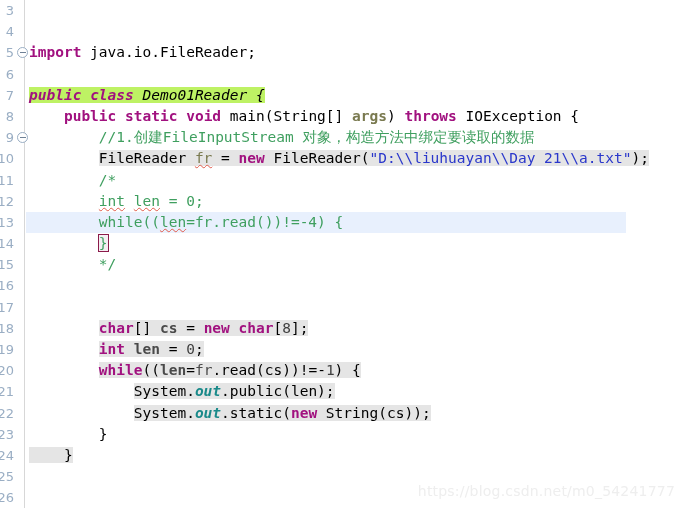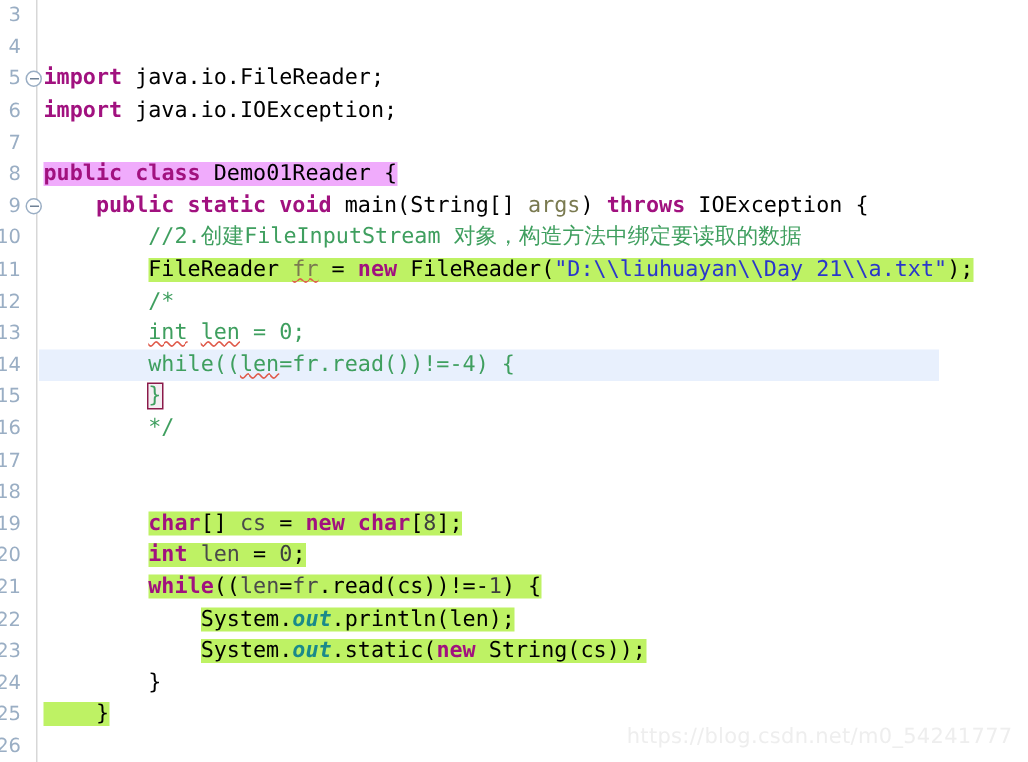--- a/index.html
+++ b/index.html
@@ -77,26 +77,26 @@
     left: 26px; top: 0;
     right: 0; bottom: 0;
     background: #e8f0fd;
     z-index: 0;
   }
   .row .txt {
     position: relative;
     z-index: 1;
     display: inline;
   }
-  .hl-green  { background: #bef264; }
-  .hl-pink   { background: #f0abfc; }
+  .hl-green  { background: #e5e5e5; }
+  .hl-pink   { background: #bef264; font-style: italic; }
 
   
   .kw   { color: #a1117f; font-weight: bold; }
-  .id   { color: #3f3f3f; }
+  .id   { color: #3f3f3f; font-weight: bold; }
   .str  { color: #2a37cb; }
   .cmt  { color: #3f9f5f; }
   .fld  { color: #1a8a8a; font-style: italic; font-weight: bold; }
   .plain{ color: #000000; }
   .num  { color: #3f3f3f; }
 
   
   .sq {
     text-decoration: underline;
     text-decoration-style: wavy;
@@ -124,29 +124,28 @@
 
 <div id="editor">
 
   <div id="code">
 
     <div class="row"><span class="txt"></span></div>
     <div class="row"><span class="txt"></span></div>
 
     <div class="row"><span class="txt"><span class="kw">import</span><span class="plain"> java.io.FileReader;</span></span></div>
 
-    <div class="row"><span class="txt"><span class="kw">import</span><span class="plain"> java.io.IOException;</span></span></div>
 
     <div class="row"><span class="txt"></span></div>
 
     <div class="row"><span class="txt hl-pink"><span class="kw">public</span><span class="plain"> </span><span class="kw">class</span><span class="plain"> Demo01Reader {</span></span></div>
 
     <div class="row"><span class="txt"><span class="plain">    </span><span class="kw">public</span><span class="plain"> </span><span class="kw">static</span><span class="plain"> </span><span class="kw">void</span><span class="plain"> main(String[] </span><span class="id" style="color:#7a7a50">args</span><span class="plain">) </span><span class="kw">throws</span><span class="plain"> IOException {</span></span></div>
 
-    <div class="row"><span class="txt"><span class="plain">        </span><span class="cmt" style="font-family:'DejaVu Sans Mono','DejaVu Sans',monospace">//2.创建FileInputStream 对象，构造方法中绑定要读取的数据</span></span></div>
+    <div class="row"><span class="txt"><span class="plain">        </span><span class="cmt" style="font-family:'DejaVu Sans Mono','DejaVu Sans',monospace">//1.创建FileInputStream 对象，构造方法中绑定要读取的数据</span></span></div>
 
     <div class="row"><span class="txt"><span class="plain">        </span><span class="hl-green"><span class="plain">FileReader </span><span class="fld sq" style="font-style:normal;font-weight:normal;color:#7a7a50">fr</span><span class="plain"> = </span><span class="kw">new</span><span class="plain"> FileReader(</span><span class="str">"D:\\liuhuayan\\Day 21\\a.txt"</span><span class="plain">);</span></span></span></div>
 
     <div class="row"><span class="txt"><span class="plain">        </span><span class="cmt">/*</span></span></div>
 
     <div class="row"><span class="txt"><span class="plain">        </span><span class="cmt sq">int</span><span class="cmt"> </span><span class="cmt sq">len</span><span class="cmt"> = 0;</span></span></div>
 
     <div class="row"><span class="fullhl"></span><span class="txt"><span class="plain">        </span><span class="cmt">while((</span><span class="cmt sq">len</span><span class="cmt">=fr.read())!=-4) {</span></span></div>
 
 
@@ -156,21 +155,21 @@
 
     <div class="row"><span class="txt"></span></div>
     <div class="row"><span class="txt"></span></div>
 
     <div class="row"><span class="txt"><span class="plain">        </span><span class="hl-green"><span class="kw">char</span><span class="plain">[] </span><span class="id" style="color:#4a4a4a">cs</span><span class="plain"> = </span><span class="kw">new</span><span class="plain"> </span><span class="kw">char</span><span class="plain">[</span><span class="num">8</span><span class="plain">];</span></span></span></div>
 
     <div class="row"><span class="txt"><span class="plain">        </span><span class="hl-green"><span class="kw">int</span><span class="plain"> </span><span class="id" style="color:#4a4a4a">len</span><span class="plain"> = </span><span class="num">0</span><span class="plain">;</span></span></span></div>
 
     <div class="row"><span class="txt"><span class="plain">        </span><span class="hl-green"><span class="kw">while</span><span class="plain">((</span><span class="id" style="color:#4a4a4a">len</span><span class="plain">=</span><span class="fld" style="font-style:normal;font-weight:normal;color:#4a4a4a">fr</span><span class="plain">.read(cs))!=-</span><span class="num">1</span><span class="plain">) {</span></span></span></div>
 
-    <div class="row"><span class="txt"><span class="plain">            </span><span class="hl-green"><span class="plain">System.</span><span class="fld">out</span><span class="plain">.println(len);</span></span></span></div>
+    <div class="row"><span class="txt"><span class="plain">            </span><span class="hl-green"><span class="plain">System.</span><span class="fld">out</span><span class="plain">.public(len);</span></span></span></div>
 
     <div class="row"><span class="txt"><span class="plain">            </span><span class="hl-green"><span class="plain">System.</span><span class="fld">out</span><span class="plain">.static(</span><span class="kw">new</span><span class="plain"> String(cs));</span></span></span></div>
 
     <div class="row"><span class="txt"><span class="plain">        }</span></span></div>
 
     <div class="row"><span class="txt"><span class="hl-green"><span class="plain">    }</span></span></span></div>
 
   </div>
 
   <div id="gutter">

